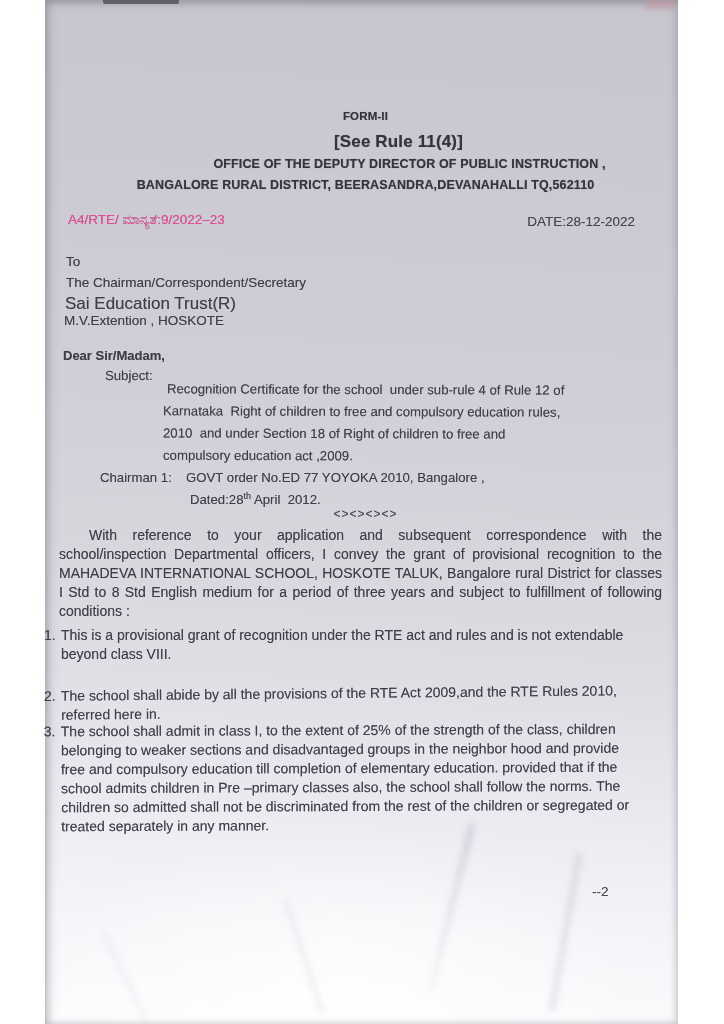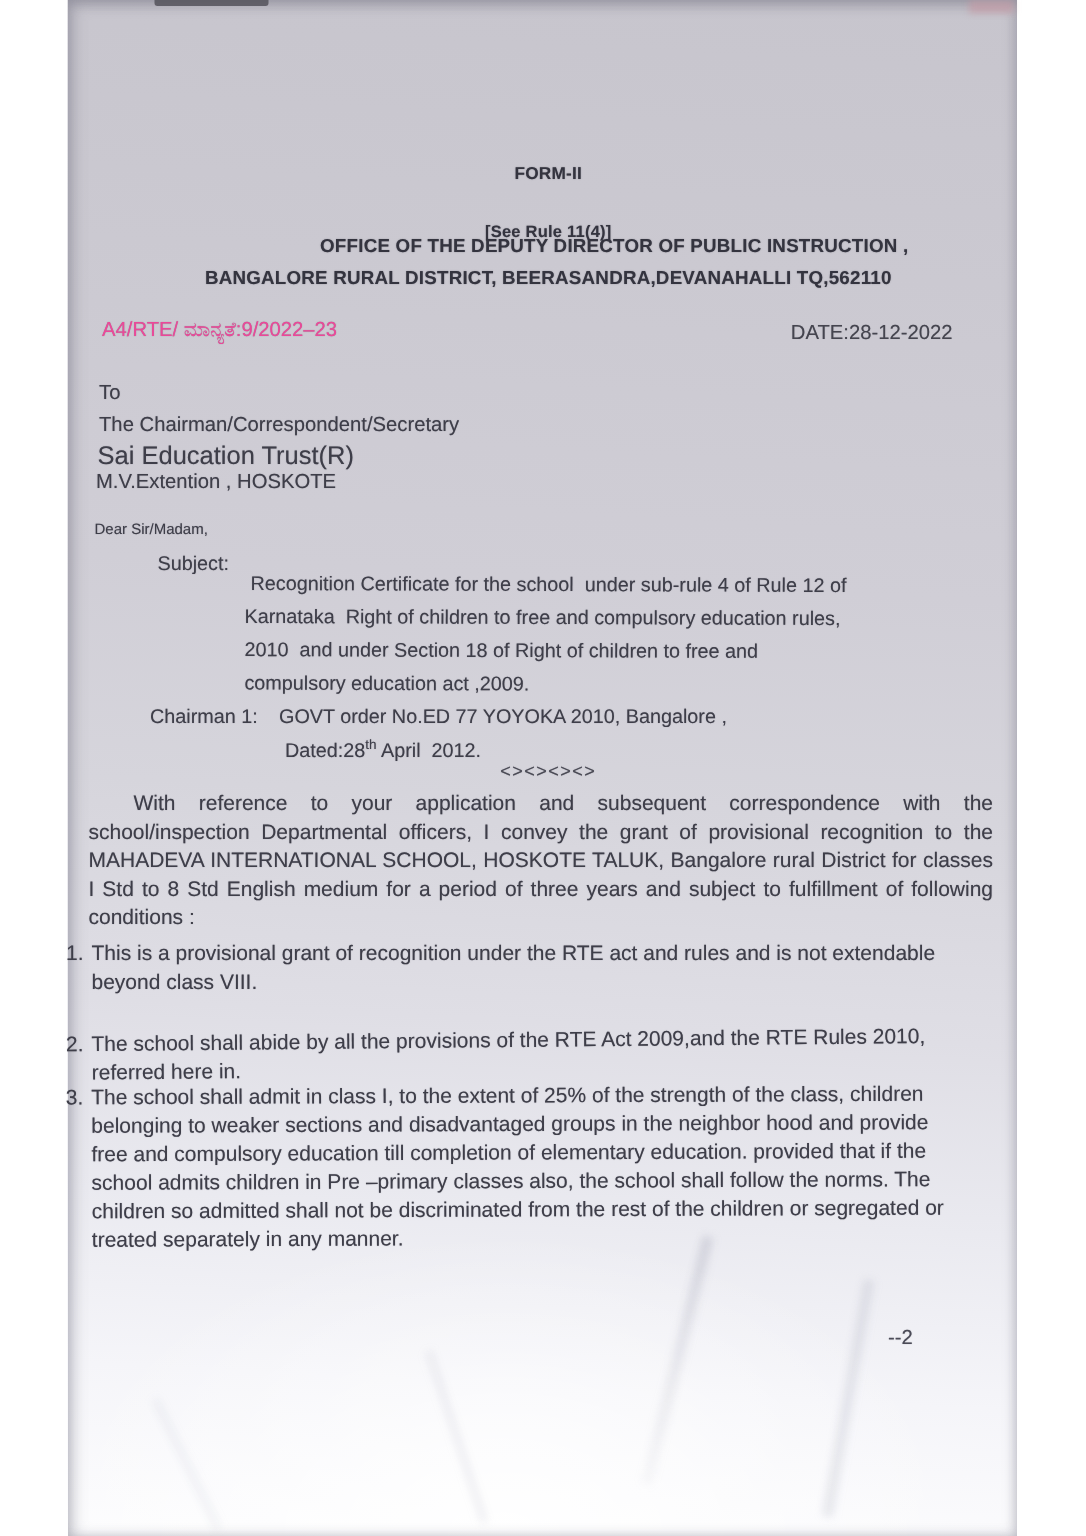--- a/index.html
+++ b/index.html
@@ -25,32 +25,32 @@
   .c3 { left:562px; top:852px; width:7px; height:160px; background:rgba(146,148,168,0.20); transform:rotate(10deg); }
   .c4 { left:122px; top:928px; width:5px; height:96px; background:rgba(150,152,172,0.11); transform:rotate(-26deg); }
   .top-sliver { position:absolute; left:103px; top:0; width:76px; height:4px; background:#53525a; opacity:0.85; border-radius:0 0 2px 2px; }
   .pink-corner { position:absolute; left:646px; top:0; width:30px; height:9px; background:rgba(196,148,158,0.55); filter:blur(2px); }
 
   .txt { position:absolute; color:#3e3e49; text-shadow:0 0 0.6px rgba(62,62,73,0.5); white-space:pre; }
   .hdr { font-weight:bold; color:#34343f; letter-spacing:0.15px; text-shadow:0 0 0.8px rgba(52,52,63,0.55); }
   .center { left:45px; width:641px; text-align:center; }
 
   .form-title   { top:110px; font-size:11.5px; }
-  .rule-ref     { top:149px; font-size:11px; }
+  .rule-ref     { top:132px; font-size:17px;margin-left:33px; }
   .office1      { top:157px; font-size:12.5px;padding-left:44px; }
   .office2      { top:178px; font-size:12.5px; }
 
   .ref-no   { left:68px;  top:212px; font-size:13.5px; color:#ec4899; }
   .date     { right:89px; top:214px; font-size:13.5px; color:#45454f; font-weight:normal; text-shadow:0 0 0.5px rgba(69,69,79,0.45); }
 
   .to-label { left:66px; top:254px; font-size:13.5px; }
   .addr0    { left:66px; top:275px; font-size:13.5px; }
   .addr1    { left:65px; top:294px; font-size:17px; }
   .addr2    { left:64px; top:313px; font-size:13.5px; }
-  .salut    { left:63px; top:348px; font-size:10px; }
+  .salut    { left:63px; top:348px; font-size:13px;font-weight:bold; }
 
   .subj-block { transform:rotate(0.2deg); }
   .subj-label { left:105px; top:368px; font-size:13.2px; }
   .subj-l1  { left:167px; top:382px; font-size:13.2px; }
   .subj-l2  { left:163px; top:404px; font-size:13.2px; }
   .subj-l3  { left:163px; top:426px; font-size:13.2px; }
   .subj-l4  { left:163px; top:448px; font-size:13.2px; }
   .refr-label { left:100px; top:470px; font-size:13.2px; }
   .refr-text  { left:186px; top:470px; font-size:13.2px; }
   .refr-date  { left:190px; top:491px; font-size:13.2px; }

